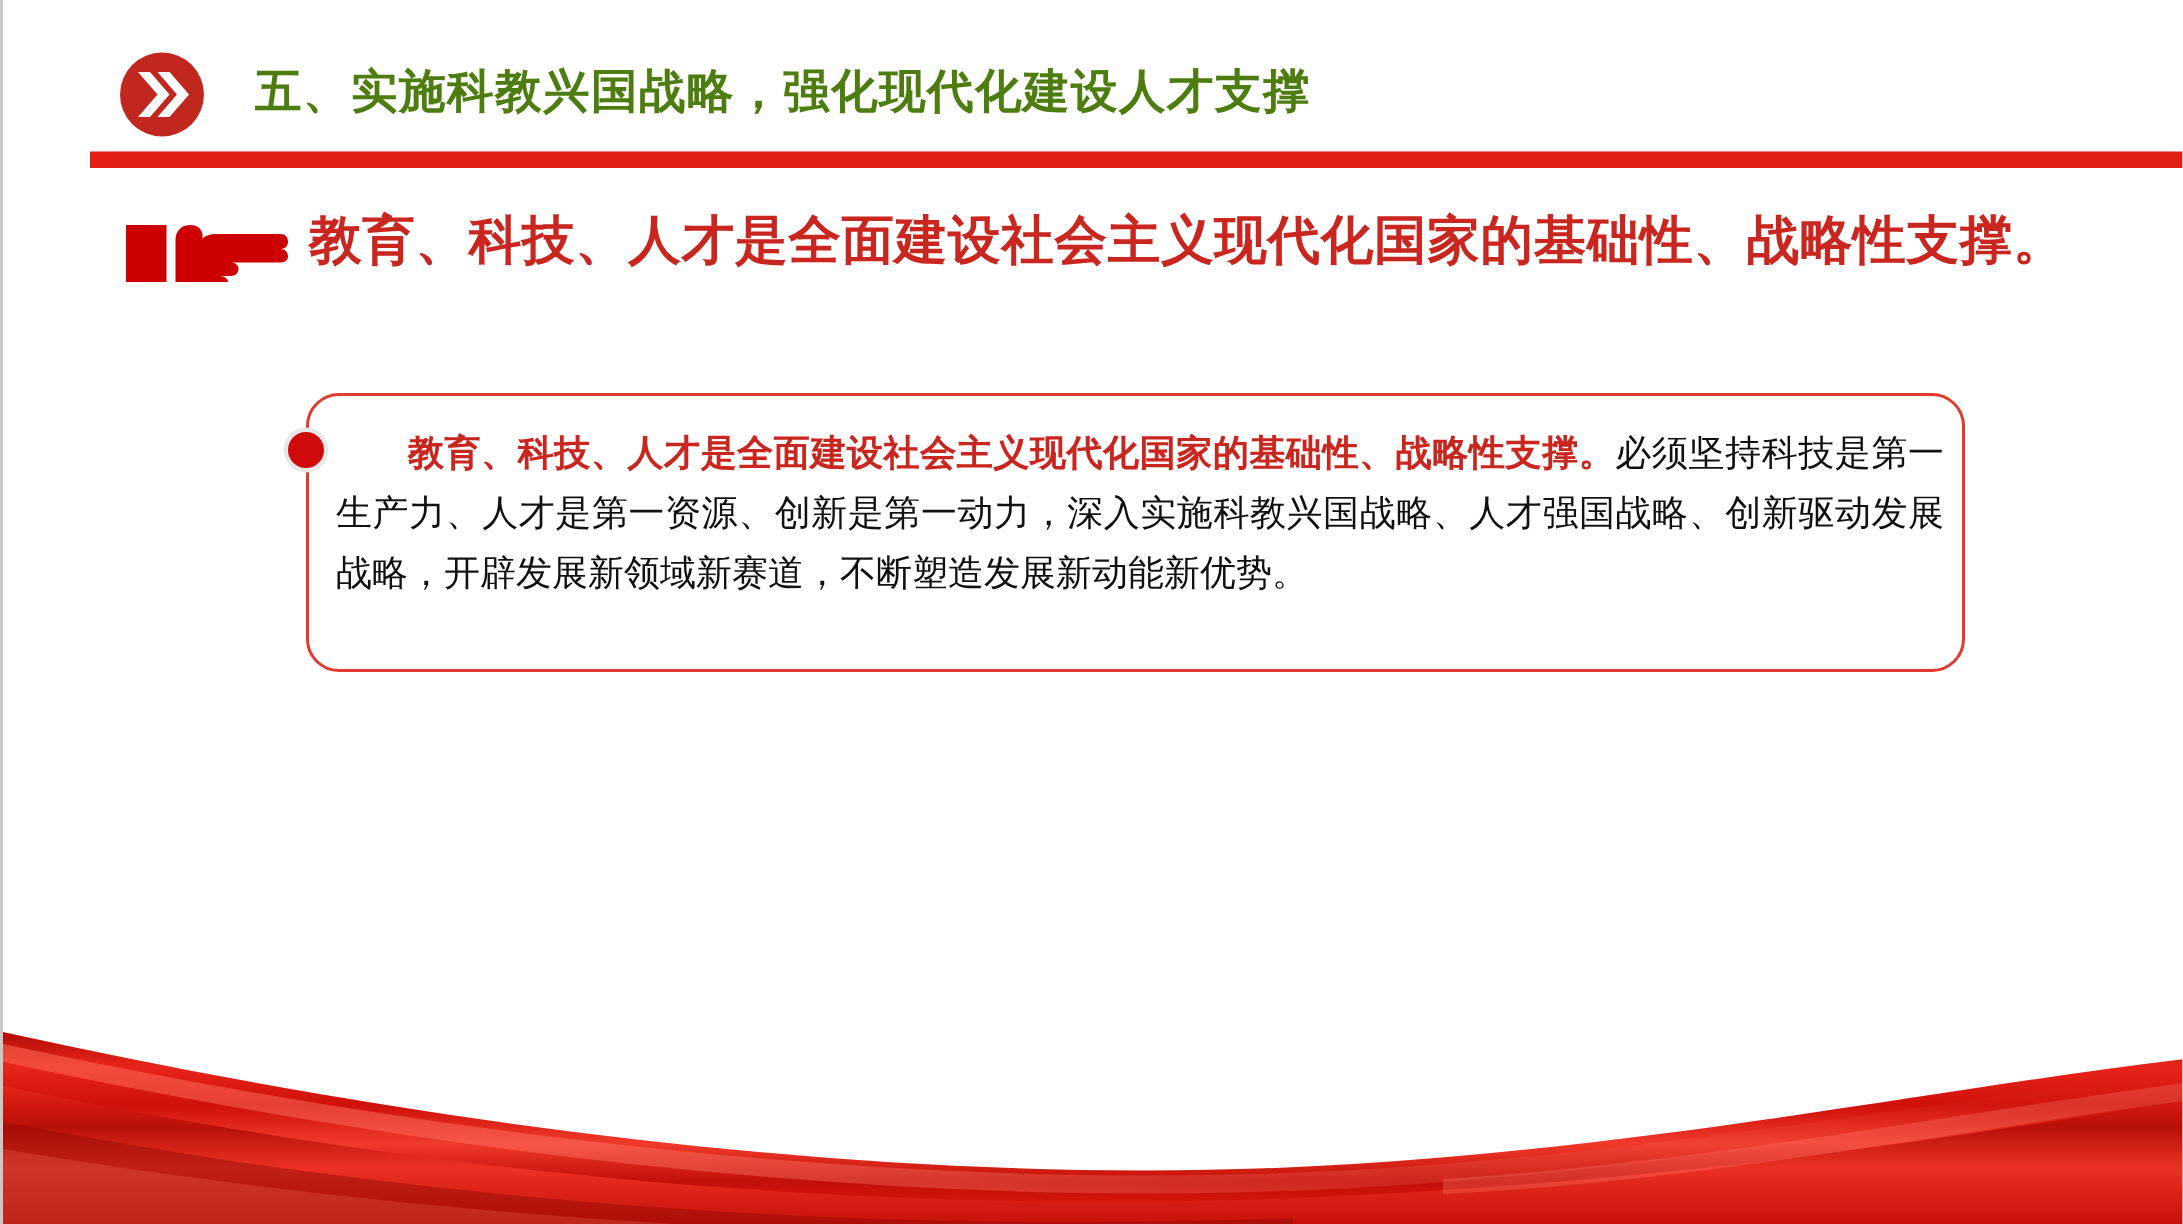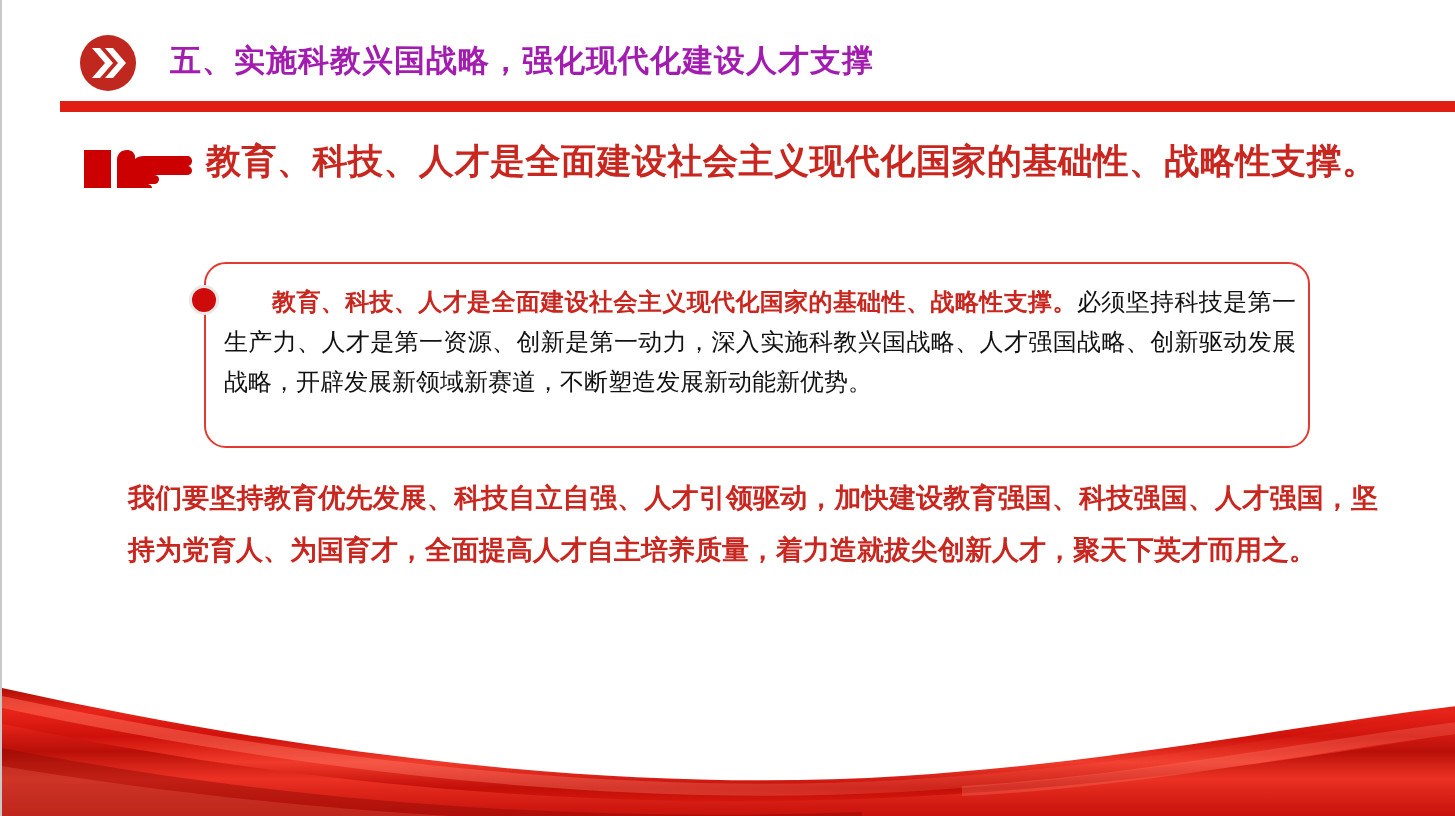--- a/index.html
+++ b/index.html
@@ -40,21 +40,21 @@
     align-items: center;
     justify-content: center;
   }
   #header-badge svg { display: block; }
   #header-title {
     position: absolute;
     left: 168px;
     top: 40px;
     font-size: 31px;
     font-weight: bold;
-    color: #a21caf;
+    color: #4d7c0f;
     letter-spacing: 1px;
     white-space: nowrap;
     font-family: "DejaVu Sans", "Liberation Sans", sans-serif;
   }
   #header-rule {
     position: absolute;
     left: 58px;
     top: 101px;
     width: 1397px;
     height: 11px;
@@ -183,21 +183,20 @@
       </svg>
     </div>
 
     <div id="heading-text">教育、科技、人才是全面建设社会主义现代化国家的基础性、战略性支撑。</div>
   </div>
 
   <div id="quote-box"></div>
   <div id="quote-dot"></div>
   <div id="quote-text"><span class="em">教育、科技、人才是全面建设社会主义现代化国家的基础性、战略性支撑。</span><span>必须坚持科技是第一生产力、人才是第一资源、创新是第一动力，深入实施科教兴国战略、人才强国战略、创新驱动发展战略，开辟发展新领域新赛道，不断塑造发展新动能新优势。</span></div>
 
-  <div id="closing">我们要坚持教育优先发展、科技自立自强、人才引领驱动，加快建设教育强国、科技强国、人才强国，坚持为党育人、为国育才，全面提高人才自主培养质量，着力造就拔尖创新人才，聚天下英才而用之。</div>
 
   <div id="ribbon">
     <svg viewBox="0 0 1455 150" preserveAspectRatio="none" aria-hidden="true">
       <defs>
         <linearGradient id="g1" x1="0" y1="0" x2="0" y2="1">
           <stop offset="0%" stop-color="#b00d06"></stop>
           <stop offset="18%" stop-color="#e8241a"></stop>
           <stop offset="38%" stop-color="#ce110a"></stop>
           <stop offset="58%" stop-color="#f03a2b"></stop>
           <stop offset="78%" stop-color="#c20f08"></stop>

